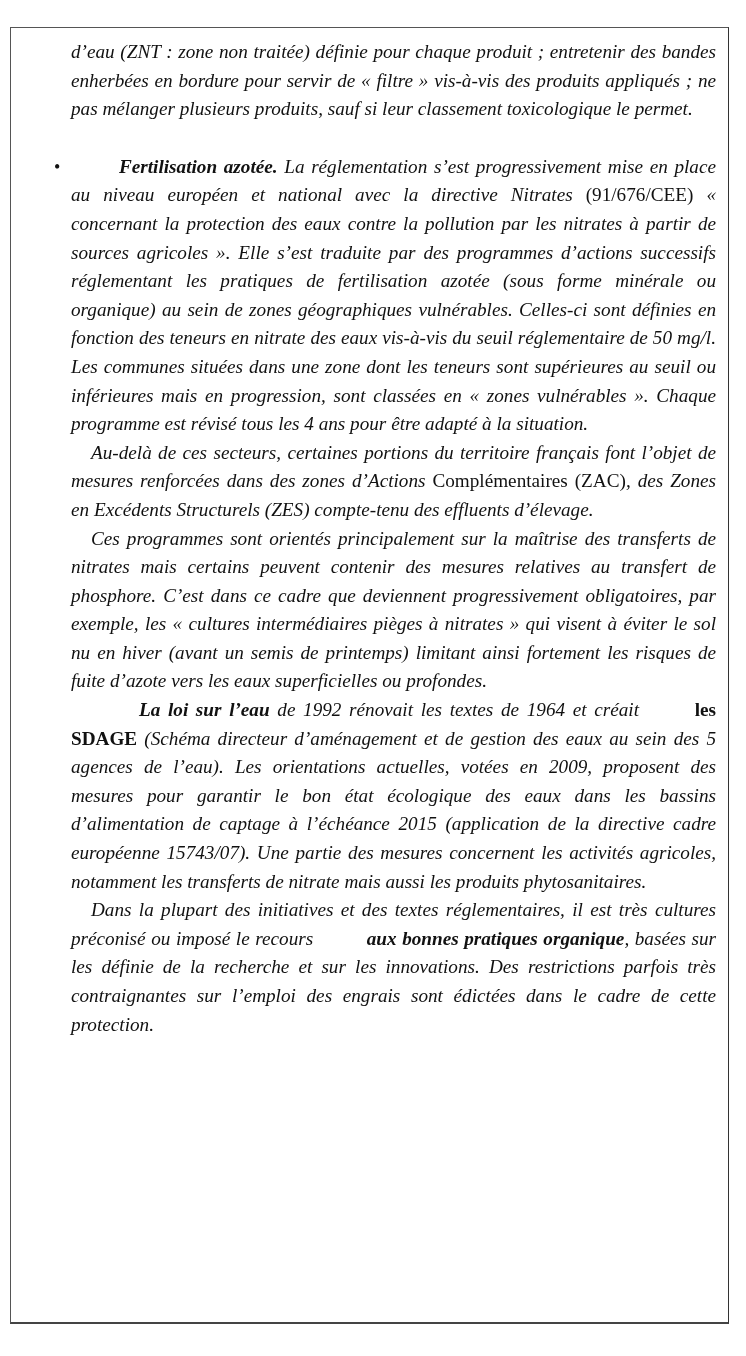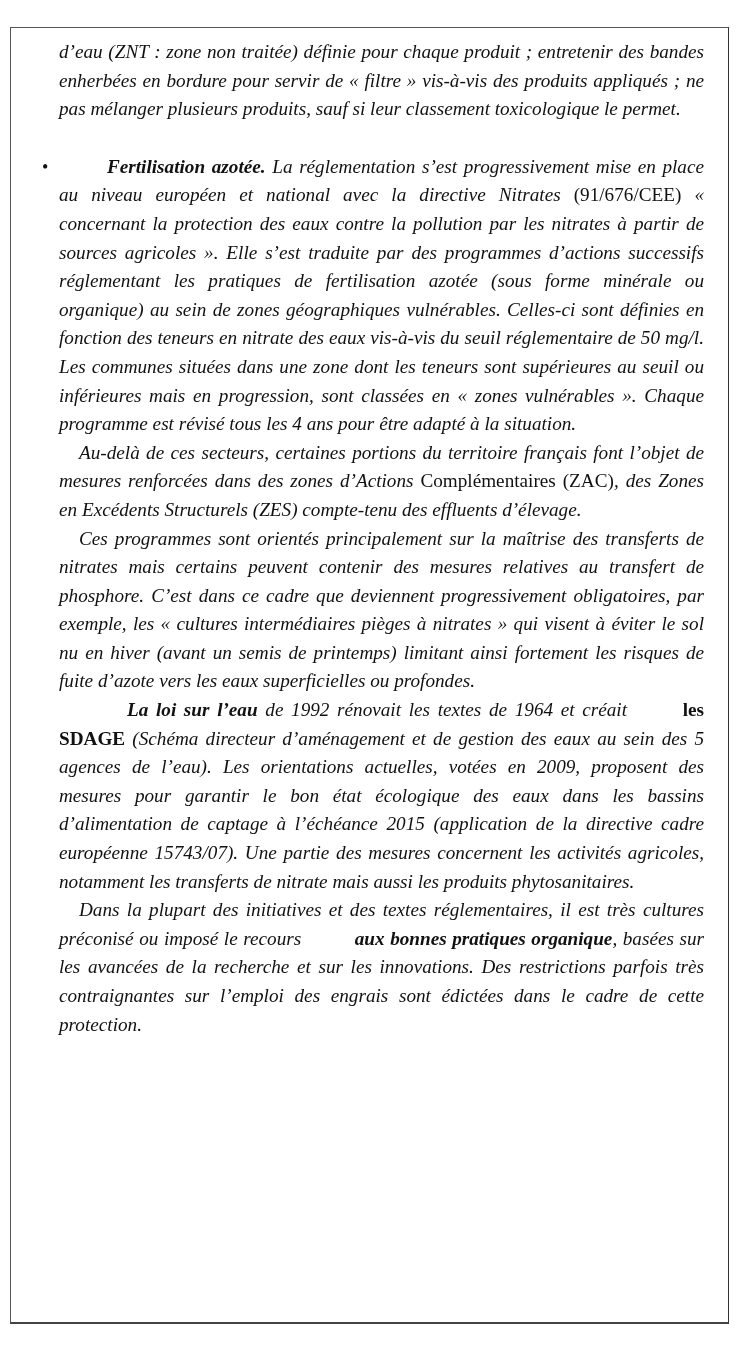--- a/index.html
+++ b/index.html
@@ -3,21 +3,21 @@
 <meta charset="utf-8">
 <style>
   html, body { margin: 0; padding: 0; background: #ffffff; }
   body { width: 746px; height: 1356px; position: relative; overflow: hidden; }
   .frame {
     position: absolute; left: 10px; top: 27px; width: 719px; height: 1297px;
     border: 1px solid #555; border-bottom: 2px solid #444; border-right: 1.5px solid #333;
     box-sizing: border-box; background: #fff;
   }
   .content {
-    position: absolute; left: 59px; top: 38px; width: 645px;
+    position: absolute; left: 71px; top: 38px; width: 645px;
     font-family: "Liberation Serif", "DejaVu Serif", serif;
     font-style: italic; font-size: 19.2px; line-height: 28.6px; color: #111;
     text-align: justify; hyphens: manual;
   }
   .content p { margin: 0; }
   .para-indent { text-indent: 20px; }
   .gap { height: 29px; }
   .bullet-item { position: relative; }
   .bullet-dot {
     position: absolute; left: -17px; top: 0; font-style: normal; font-size: 18px;
@@ -38,14 +38,14 @@
   <p class="bullet-item">
     <span class="bullet-dot">•</span><b>Fertilisation azotée.</b><span> La réglementation s’est progressivement mise en place au niveau européen et national avec la directive Nitrates </span><span class="upright">(91/676/CEE)</span><span> « concernant la protection des eaux contre la pollution par les nitrates à partir de sources agricoles ». Elle s’est traduite par des programmes d’actions successifs réglementant les pratiques de fertilisation azotée (sous forme minérale ou organique) au sein de zones géographiques vulnérables. Celles-ci sont définies en fonction des teneurs en nitrate des eaux vis-à-vis du seuil réglementaire de 50 mg/l. Les communes situées dans une zone dont les teneurs sont supérieures au seuil ou inférieures mais en progression, sont classées en « zones vulnérables ». Chaque programme est révisé tous les 4 ans pour être adapté à la situation.</span>
   </p>
 
   <p class="para-indent"><span>Au-delà de ces secteurs, certaines portions du territoire français font l’objet de mesures renforcées dans des zones d’Actions </span><span class="upright">Complémentaires (ZAC)</span><span>, des Zones en Excédents Structurels (ZES) compte-tenu des effluents d’élevage.</span></p>
 
   <p class="para-indent">Ces programmes sont orientés principalement sur la maîtrise des transferts de nitrates mais certains peuvent contenir des mesures relatives au transfert de phosphore. C’est dans ce cadre que deviennent progressivement obligatoires, par exemple, les « cultures intermédiaires pièges à nitrates » qui visent à éviter le sol nu en hiver (avant un semis de printemps) limitant ainsi fortement les risques de fuite d’azote vers les eaux superficielles ou profondes.</p>
 
   <p class="para-indent"><b>La loi sur l’eau</b><span> de 1992 rénovait les textes de 1964 et créait </span><b class="upright">les SDAGE</b><span> (Schéma directeur d’aménagement et de gestion des eaux au sein des 5 agences de l’eau). Les orientations actuelles, votées en 2009, proposent des mesures pour garantir le bon état écologique des eaux dans les bassins d’alimentation de captage à l’échéance 2015 (application de la directive cadre européenne 15743/07). Une partie des mesures concernent les activités agricoles, notamment les transferts de nitrate mais aussi les produits phytosanitaires.</span></p>
 
-  <p class="para-indent"><span>Dans la plupart des initiatives et des textes réglementaires, il est très cultures préconisé ou imposé le recours </span><b>aux bonnes pratiques organique</b><span>, basées sur les avancées de la recherche et sur les innovations. Des restrictions parfois très contraignantes sur l’emploi des engrais sont édictées dans le cadre de cette protection.</span></p>
+  <p class="para-indent"><span>Dans la plupart des initiatives et des textes réglementaires, il est très cultures préconisé ou imposé le recours </span><b>aux bonnes pratiques organique</b><span>, basées sur les définie de la recherche et sur les innovations. Des restrictions parfois très contraignantes sur l’emploi des engrais sont édictées dans le cadre de cette protection.</span></p>
 </div>
 
 </body></html>

